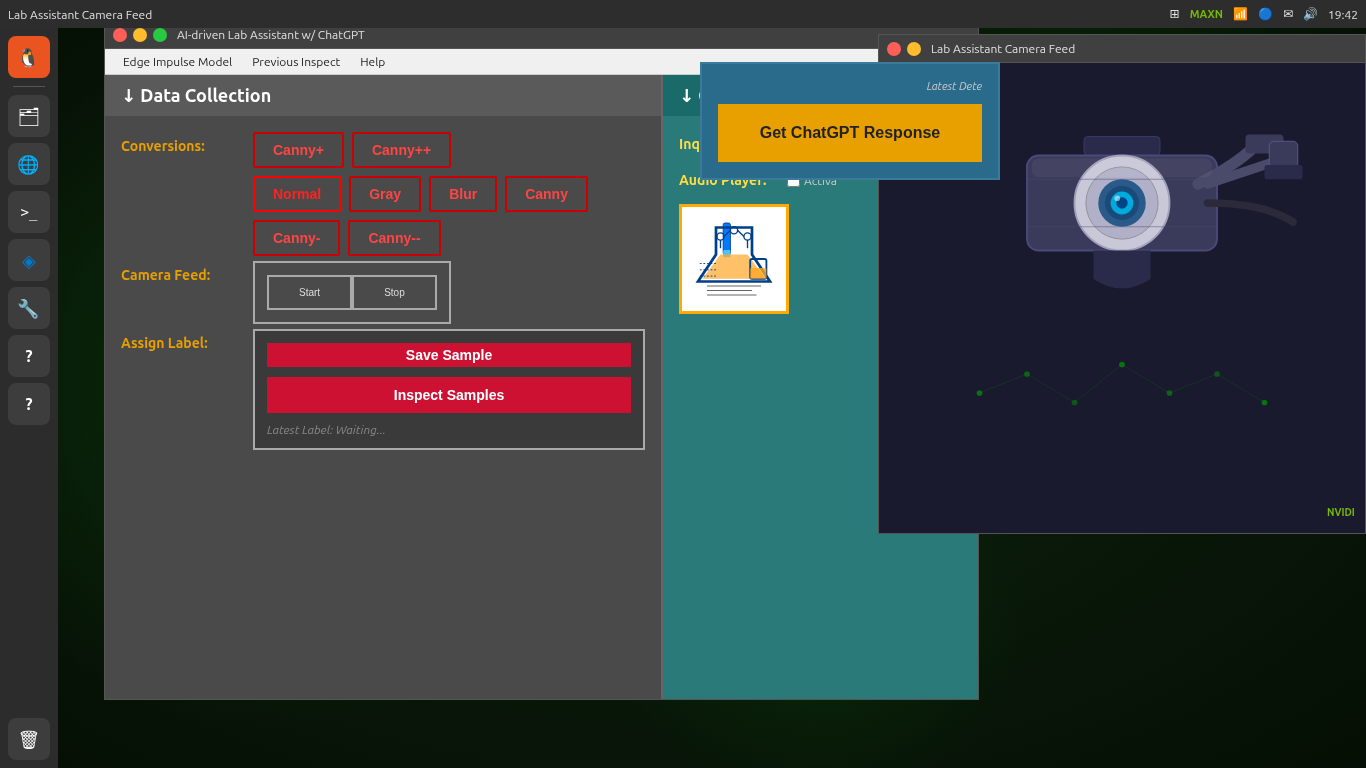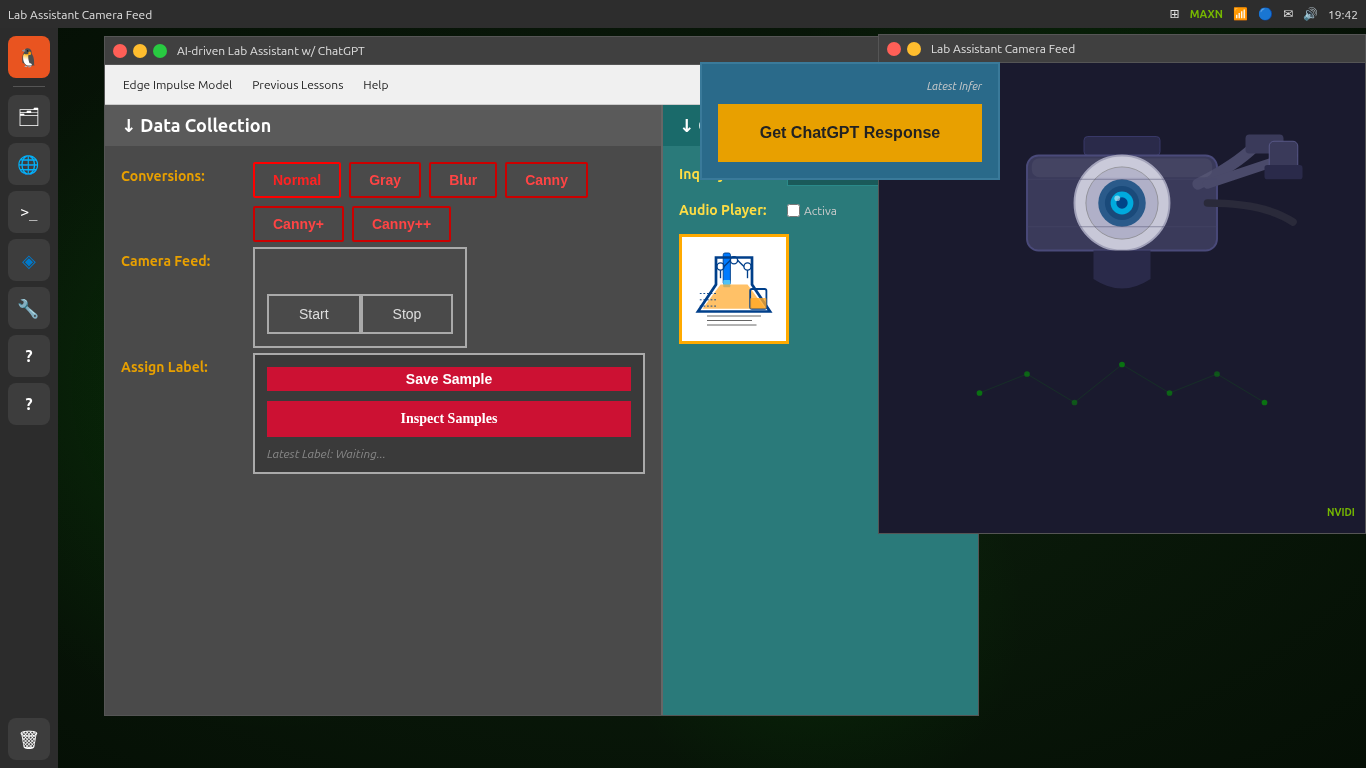--- a/index.html
+++ b/index.html
@@ -104,21 +104,21 @@
     .dock-separator { width: 32px; height: 1px; background: #555; margin: 2px 0; }
 
     .dock-icon-text {
       font-size: 18px;
       color: white;
     }
 
     
     .window-main {
       position: absolute;
-      top: 36px;
+      top: 20px;
       left: 104px;
       width: 875px;
       height: 680px;
       background: #1d4ed8;
       border: 1px solid #555;
       z-index: 10;
       display: flex;
       flex-direction: column;
     }
 
@@ -142,21 +142,21 @@
     .window-btn.minimize { background: #ffbd2e; }
     .window-btn.maximize { background: #28ca41; }
 
     .window-title-text {
       color: #e0e0e0;
       font-size: 12px;
       margin-left: 4px;
     }
 
     .window-menubar {
-      height: 40px;
+      height: 26px;
       background: #f0f0f0;
       display: flex;
       align-items: center;
       padding: 12px 8px;
       gap: 0;
       border-bottom: 1px solid #ccc;
     }
 
     .menu-item {
       padding: 2px 10px;
@@ -253,23 +253,22 @@
       gap: 0;
       border: 2px solid #aaa;
       padding: 12px;
     }
 
     .camera-btn {
       padding: 10px 30px;
       border: 2px solid #aaa;
       background: transparent;
       color: #ddd;
-      font-size: 14px;
-      cursor: pointer;
-      margin-top: 33px;
+      font-size: 10px;
+      cursor: pointer;
     }
 
     
     .assign-section {
       display: flex;
       align-items: flex-start;
       gap: 12px;
     }
 
     .assign-box {
@@ -307,21 +306,20 @@
 
     .inspect-btn {
       background: #cc1133;
       color: white;
       border: none;
       padding: 10px;
       font-size: 14px;
       font-weight: bold;
       cursor: pointer;
       width: 100%;
-      font-family: Liberation Serif, serif;
     }
 
     .latest-label-text {
       color: #888;
       font-size: 12px;
       font-style: italic;
     }
 
     
     .panel-right {
@@ -557,44 +555,48 @@
 
   <div class="window-titlebar">
     <div class="window-btn close"></div>
     <div class="window-btn minimize"></div>
     <div class="window-btn maximize"></div>
     <span class="window-title-text">AI-driven Lab Assistant w/ ChatGPT</span>
   </div>
 
   <div class="window-menubar">
     <span class="menu-item">Edge Impulse Model</span>
-    <span class="menu-item">Previous Lessons</span>
+    <span class="menu-item">Previous Inspect</span>
     <span class="menu-item">Help</span>
   </div>
 
   <div class="window-content">
 
     <div class="panel-left">
       <div class="panel-header">
         <span>↓ Data Collection</span>
       </div>
       <div class="panel-body">
 
         <div class="section-row">
           <span class="section-label">Conversions:</span>
           <div class="conversion-buttons">
+            <div class="conv-row">
+              <button class="conv-btn">Canny+</button>
+              <button class="conv-btn">Canny++</button>
+            </div>
             <div class="conv-row">
               <button class="conv-btn active">Normal</button>
               <button class="conv-btn">Gray</button>
               <button class="conv-btn">Blur</button>
               <button class="conv-btn">Canny</button>
             </div>
             <div class="conv-row">
-              <button class="conv-btn">Canny+</button>
-              <button class="conv-btn">Canny++</button>
+              <button class="conv-btn">Canny-</button>
+              <button class="conv-btn">Canny--</button>
             </div>
           </div>
         </div>
 
         <div class="camera-section">
           <span class="section-label">Camera Feed:</span>
           <div class="camera-feed-buttons">
             <button class="camera-btn">Start</button>
             <button class="camera-btn">Stop</button>
           </div>
@@ -664,21 +666,21 @@
           </svg>
         </div>
 
       </div>
     </div>
 
   </div>
 </div>
 
 <div class="inference-overlay">
-  <span class="latest-detections-label">Latest Infer</span>
+  <span class="latest-detections-label">Latest Dete</span>
   <button class="chatgpt-btn">Get ChatGPT Response</button>
 </div>
 
 <div class="window-camera">
   <div class="window-camera-titlebar">
     <div class="window-btn close" style="background:#ff5f57;"></div>
     <div class="window-btn minimize" style="background:#ffbd2e;"></div>
     <span class="window-title-text">Lab Assistant Camera Feed</span>
   </div>
   <div class="camera-window-content">

